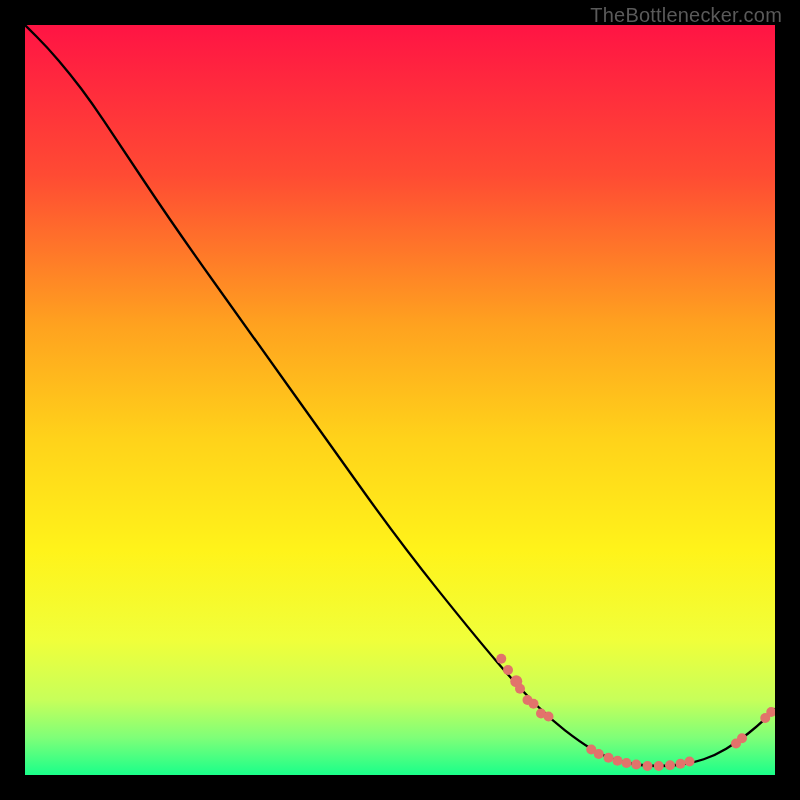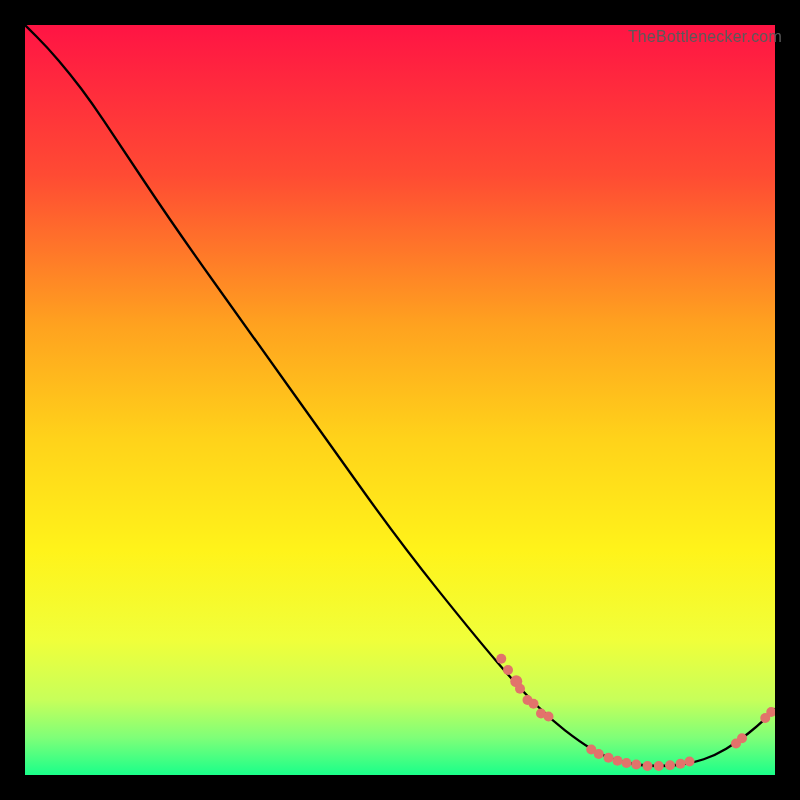--- a/index.html
+++ b/index.html
@@ -9,25 +9,24 @@
     height: 800px;
     background: #000;
     font-family: Arial, Helvetica, sans-serif;
     overflow: hidden;
   }
   .watermark {
     position: absolute;
     top: 4px;
     right: 18px;
     color: #5a5a5a;
-    font-size: 16px;
+    font-size: 20px;
     font-weight: 400;
     letter-spacing: 0.2px;
     z-index: 5;
-    margin-top: 24px;
   }
   .plot-area {
     position: absolute;
     left: 25px;
     top: 25px;
     width: 750px;
     height: 750px;
   }
   svg { display: block; }
 </style>

